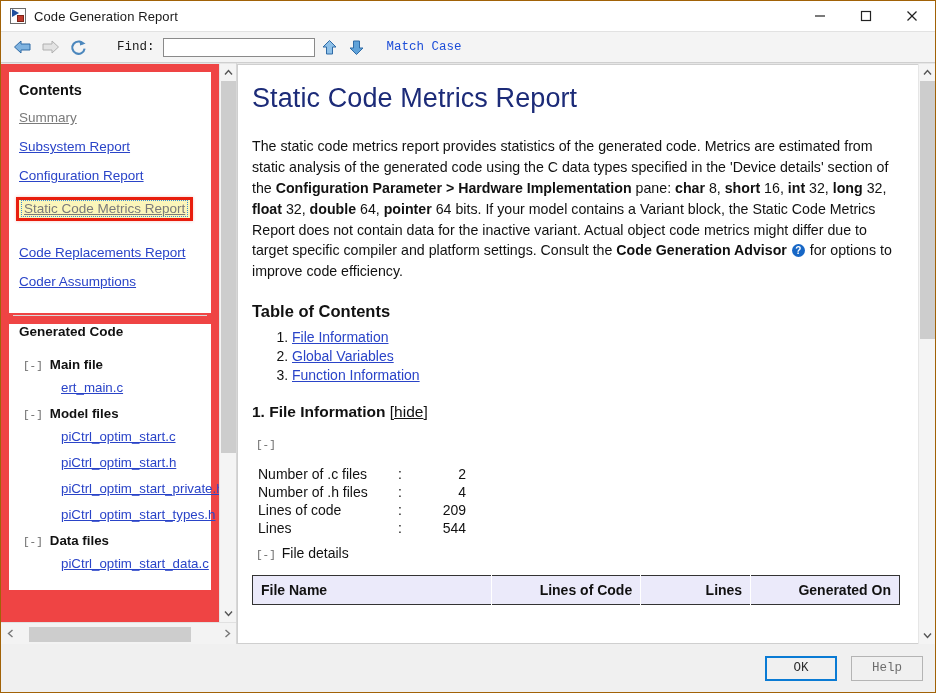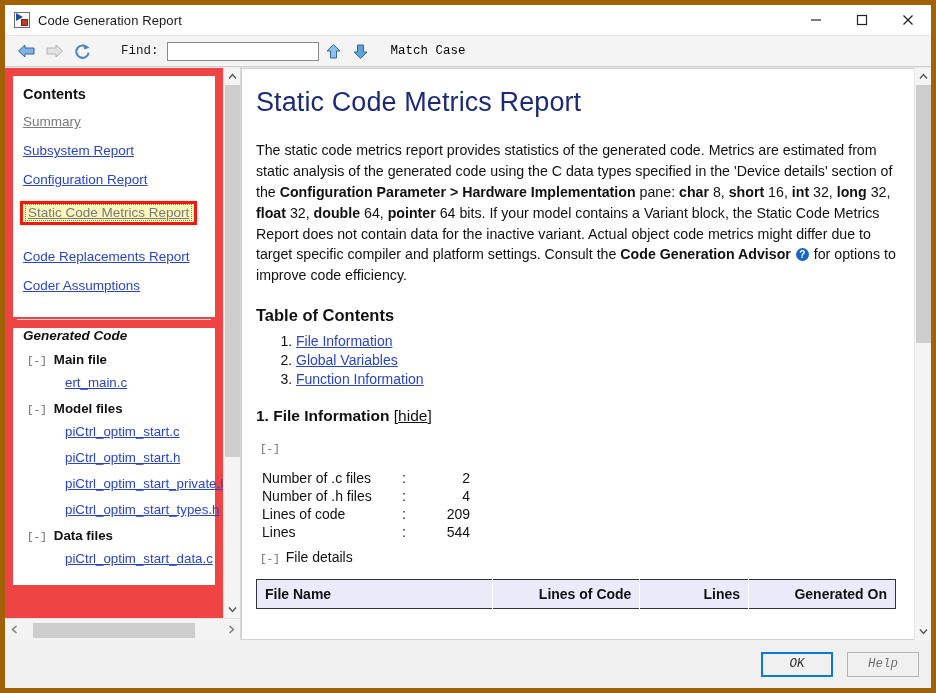--- a/index.html
+++ b/index.html
@@ -7,21 +7,21 @@
     margin: 0; padding: 0;
     width: 936px; height: 693px;
     overflow: hidden;
     background: #f0f0f0;
     font-family: "Liberation Sans", sans-serif;
   }
   .window {
     position: relative;
     width: 936px; height: 693px;
     background: #f0f0f0;
-    border: 5px solid #a16207;
+    border: 1px solid #a16207;
     display: flex;
     flex-direction: column;
   }
 
   
   .titlebar {
     height: 31px;
     background: #ffffff;
     display: flex;
     align-items: center;
@@ -102,21 +102,21 @@
     outline: none;
   }
   .nav-arrow {
     width: 24px; height: 24px;
     display: flex; align-items: center; justify-content: center;
     margin-left: 3px;
   }
   .match-case {
     font-family: "Liberation Mono", monospace;
     font-size: 12.5px;
-    color: #000000;
+    color: #1d4ed8;
     margin-left: 18px;
   }
 
   
   .body-area {
     flex: 1 1 auto;
     display: flex;
     background: #f0f0f0;
     padding: 0;
     min-height: 0;
@@ -188,22 +188,21 @@
   }
   .gen-card {
     margin: 0 8px;
     background: #ffffff;
     padding: 0 8px 8px 8px;
   }
   .gen-title {
     font-size: 13.5px;
     font-weight: bold;
     color: #111;
-    margin: 2px 0 9px 2px;
-    font-style: italic;
+    margin: 2px 0 18px 2px;
   }
   .tree-group {
     margin: 0 0 6px 0;
   }
   .tree-node {
     display: flex;
     align-items: baseline;
     margin-bottom: 8px;
   }
   .tree-toggle {
@@ -414,21 +413,21 @@
   }
   .btn {
     height: 25px;
     width: 72px;
     font-family: "Liberation Mono", monospace;
     font-size: 12.5px;
     background: #f0f0f0;
     color: #2c2c2c;
     border: 1px solid #b4b4b4;
     margin-left: 14px;
-    display: flex; align-items: center; justify-content: center; font-style: italic;
+    display: flex; align-items: center; justify-content: center;
   }
   .btn.primary {
     border: 2px solid #0a7bd4;
     color: #2c2c2c;
     background: #f0f0f0;
   }
   .btn.help { color: #6d6d6d; }
 </style>
 </head>
 <body>

